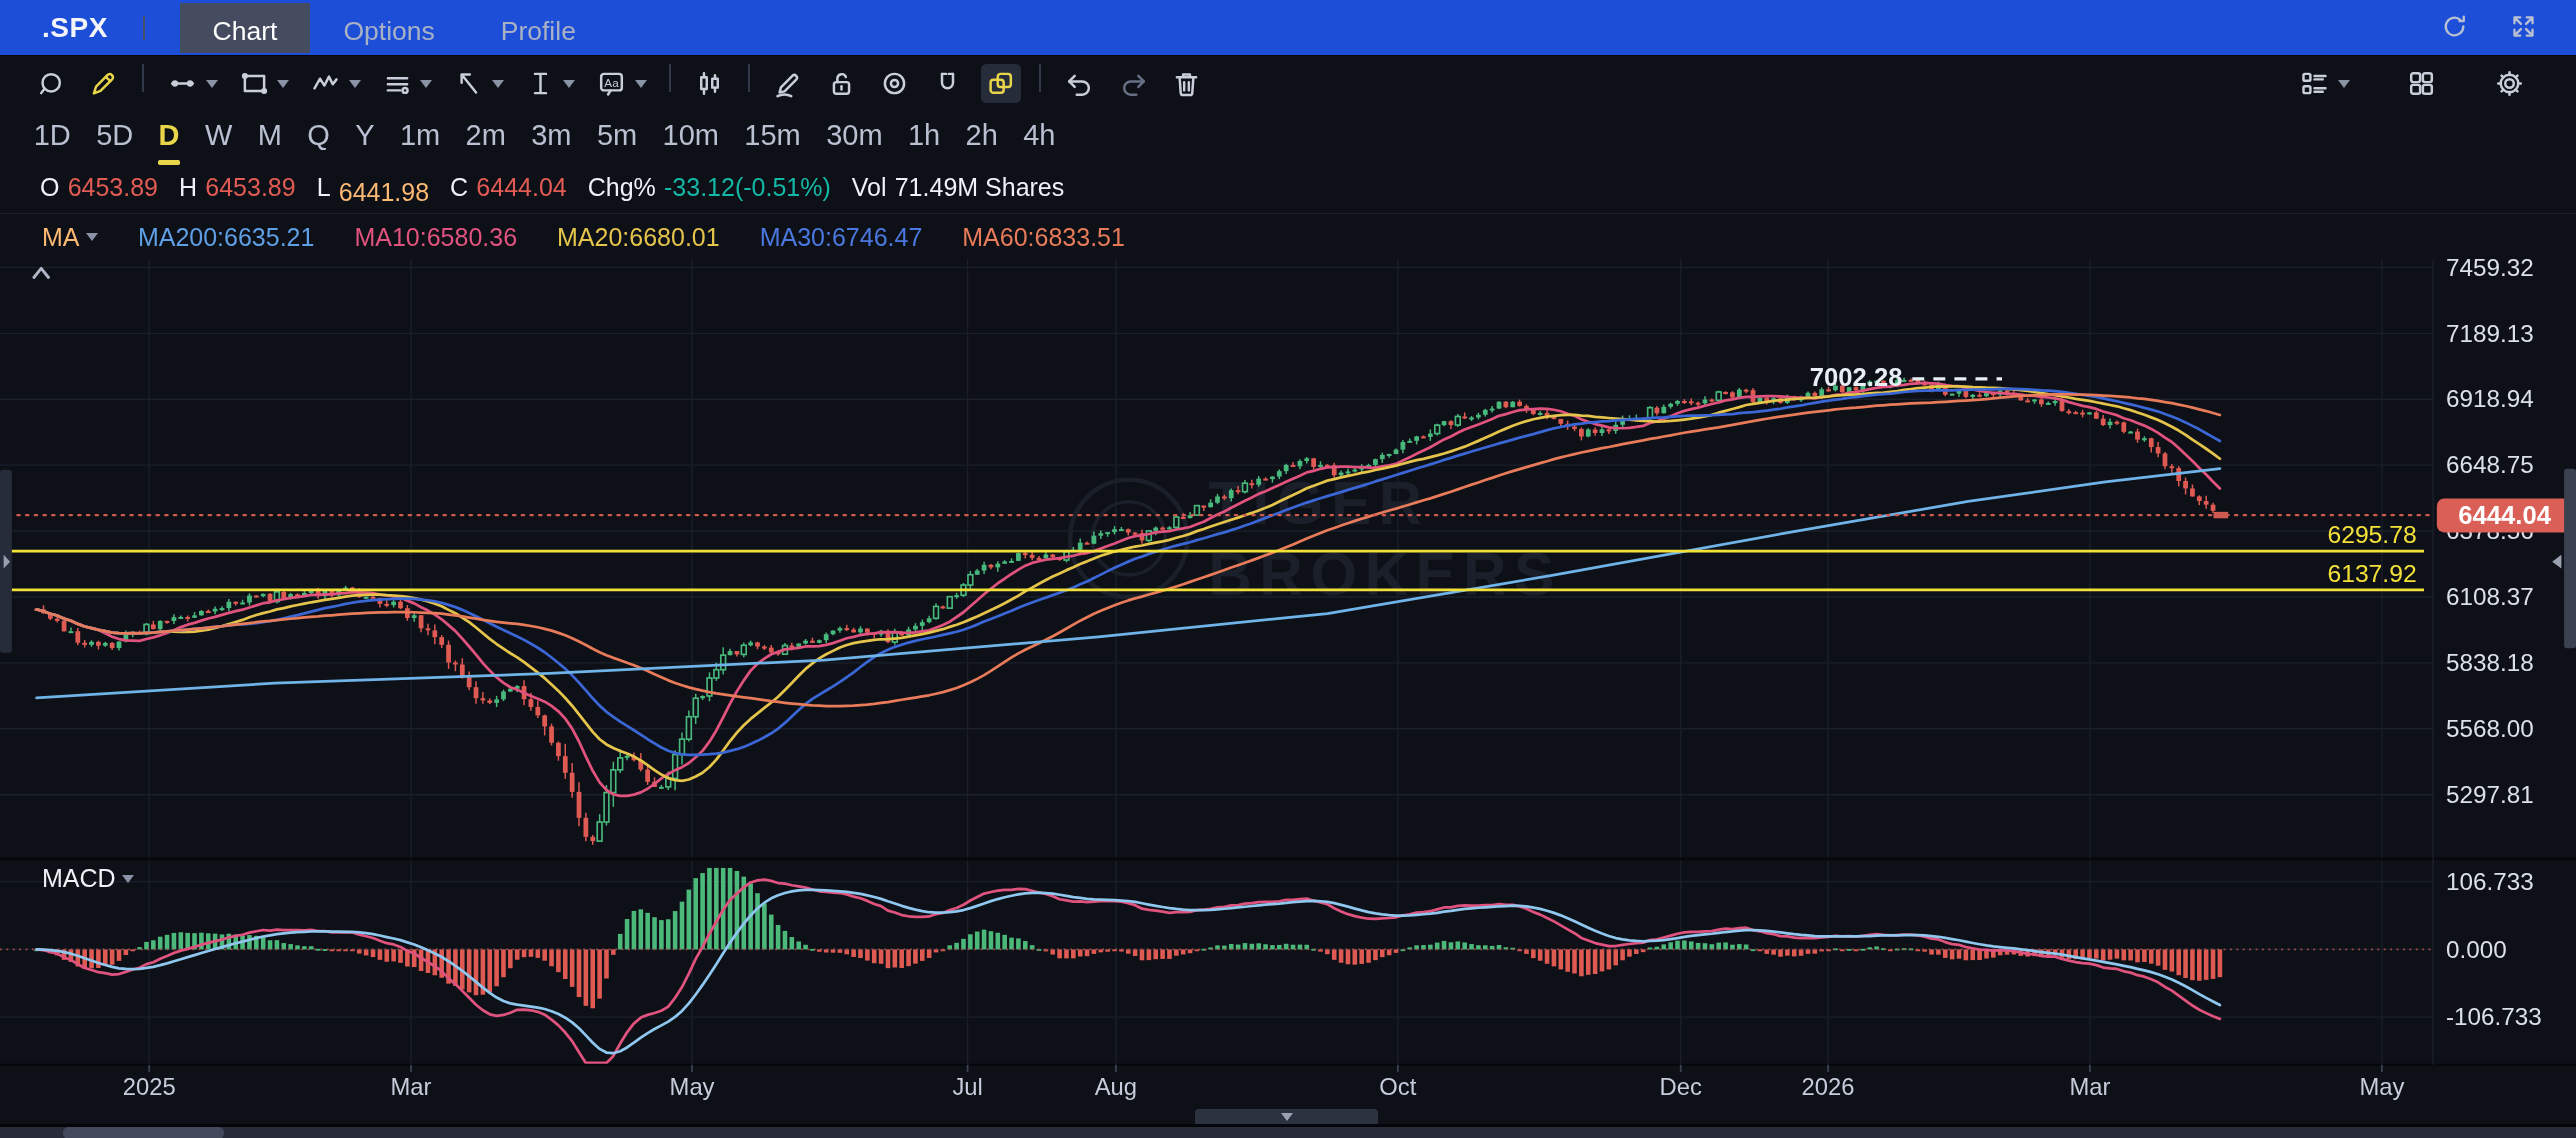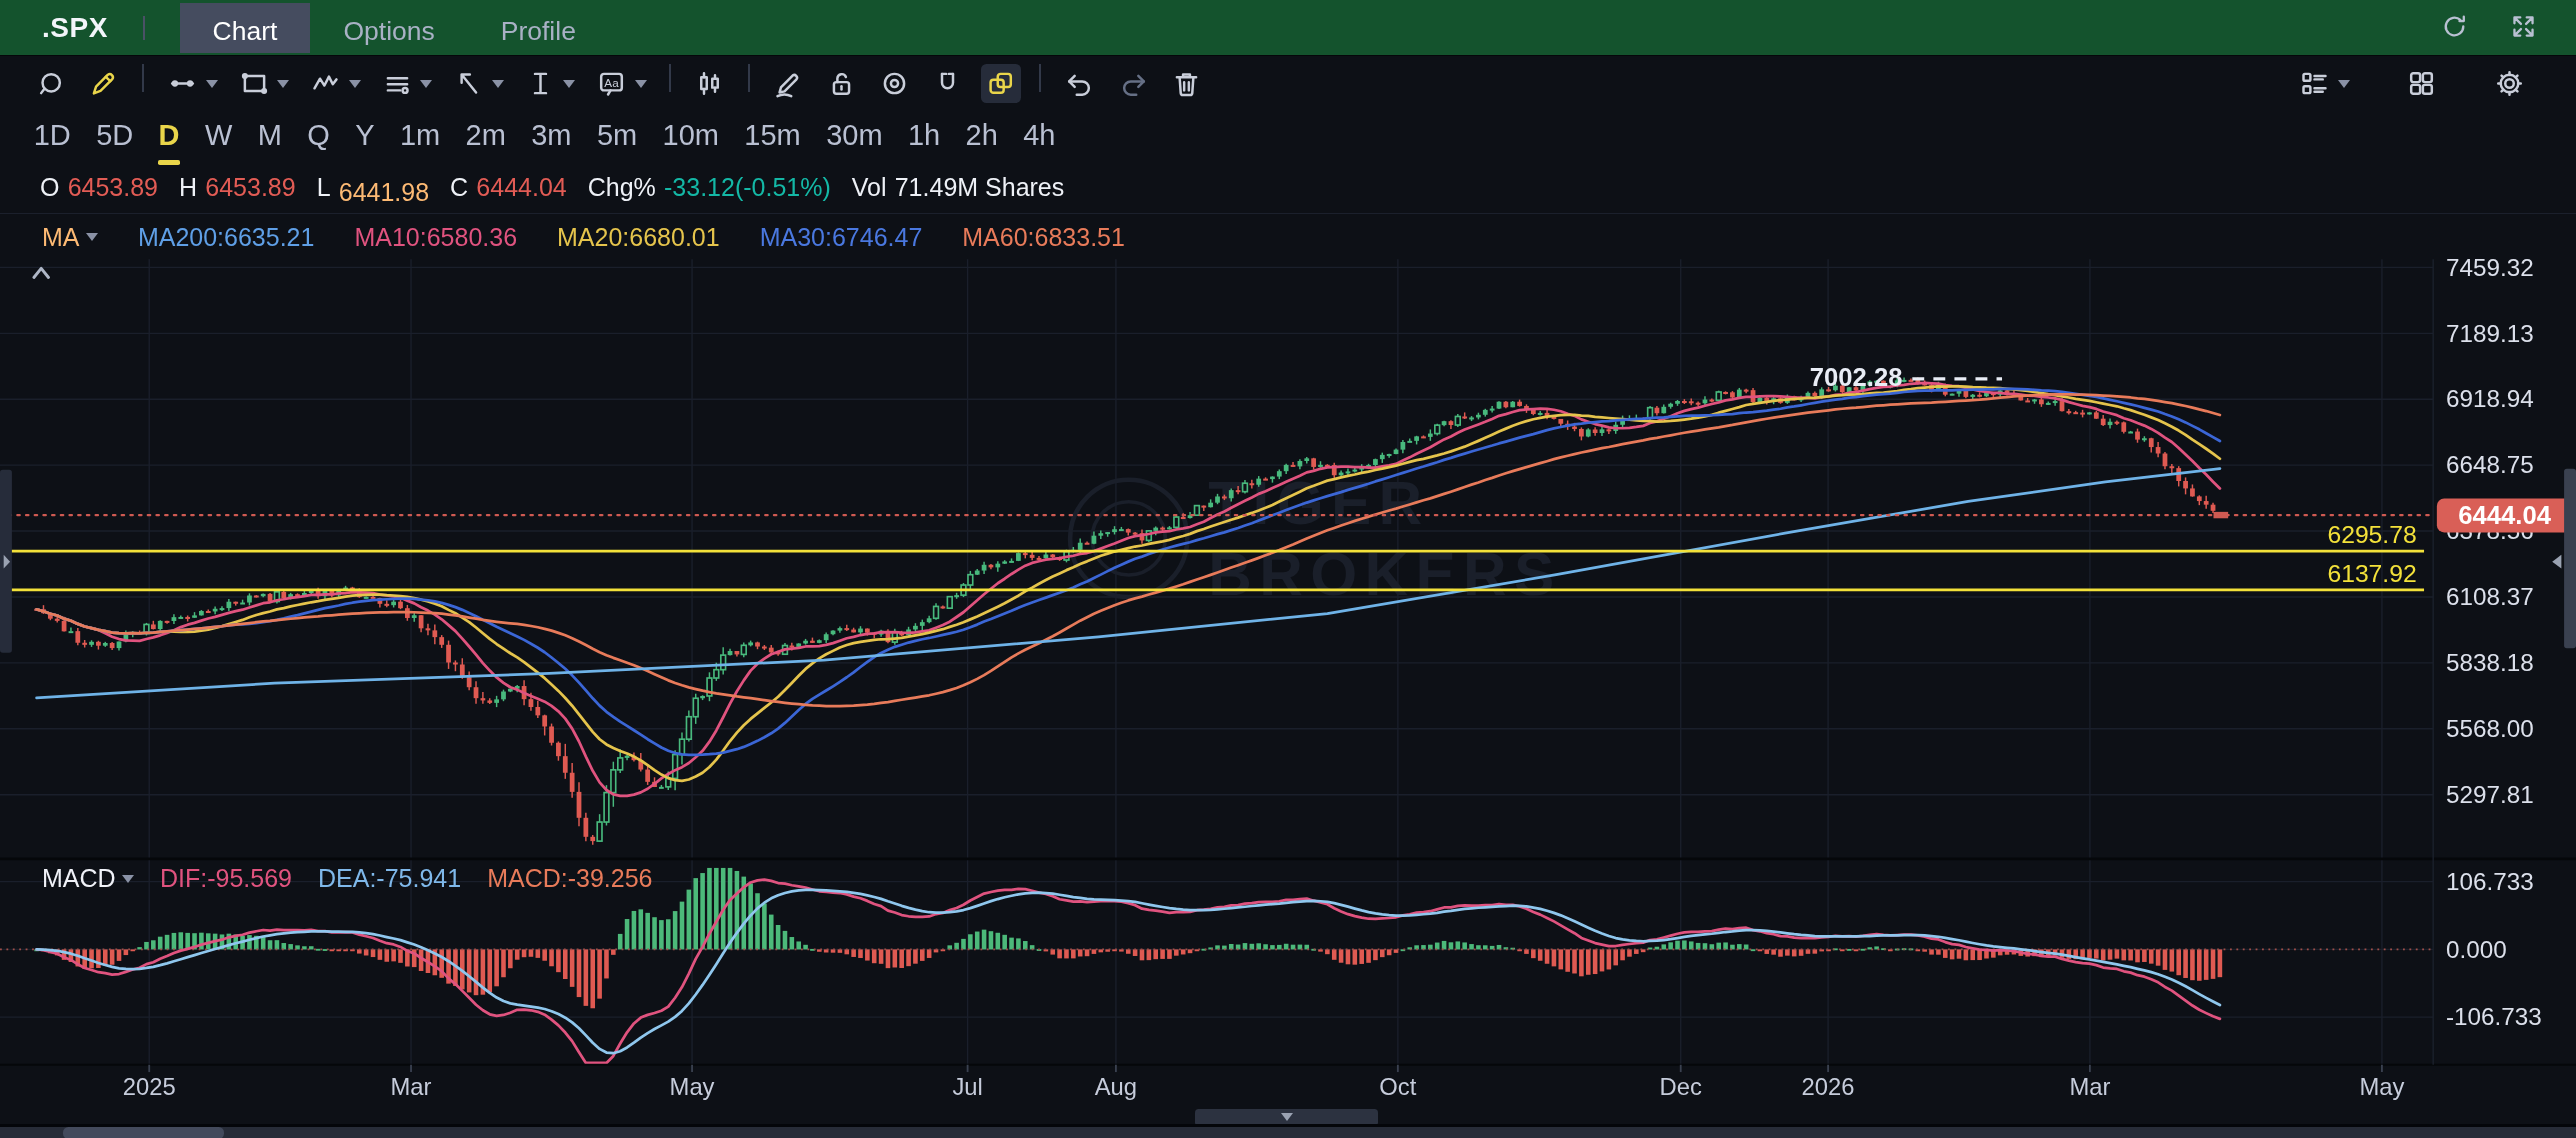--- a/index.html
+++ b/index.html
@@ -1,19 +1,19 @@
 <!DOCTYPE html>
 <html style="font-size:14.6px"><head>
 <meta charset="utf-8">
 <style>
   html,body{margin:0;padding:0;background:#0d1016;}
   #app{position:relative;width:2576px;height:1139px;background:#0d1016;font-family:"Liberation Sans",sans-serif;overflow:hidden;}
   .row{position:absolute;left:0;right:0;display:flex;align-items:center;}
   
-  #topbar{top:0;height:55px;background:#14532d;border-bottom:1.8px solid #05070a;z-index:3;}
+  #topbar{top:0;height:55px;background:#1d4ed8;border-bottom:1.8px solid #05070a;z-index:3;}
   .symbol{margin-left:42px;font-size:28px;font-weight:bold;color:#f3f5fa;letter-spacing:0.5px;}
   .vdiv{width:1.8px;height:24px;background:#4a5166;margin:0 35px;}
   .tab{height:50px;line-height:57px;padding:0 33px;font-size:26.5px;color:#a9b1c5;cursor:default;}
   .tab.active{background:#454c5f;color:#ffffff;}
   #topbar-right{margin-left:auto;margin-right:37px;display:flex;gap:38px;align-items:center;color:#b9c0d2;}
   #topbar-right svg{width:31px;height:31px;}
   
   #toolbar{top:57px;height:53px;z-index:3;color:#c9ceda;}
   #toolbar-left{display:flex;margin-left:24px;}
   #toolbar-right{margin-left:auto;margin-right:40px;display:flex;gap:35px;align-items:center;}
@@ -266,21 +266,20 @@
         <span class="caret"></span>
       </span>
     <span id="ma-items"><span class="ma-item" style="color: rgb(95, 159, 230);">MA200:6635.21</span><span class="ma-item" style="color: rgb(224, 83, 127);">MA10:6580.36</span><span class="ma-item" style="color: rgb(229, 196, 76);">MA20:6680.01</span><span class="ma-item" style="color: rgb(74, 120, 224);">MA30:6746.47</span><span class="ma-item" style="color: rgb(232, 123, 90);">MA60:6833.51</span></span>
   </div>
 
   <div id="macdrow">
     <span class="macd-head">
         <span>MACD</span>
         <span class="caret"></span>
       </span>
-    <span id="macd-items"><span class="macd-item" style="color: rgb(224, 83, 127);">DIF:-95.569</span><span class="macd-item" style="color: rgb(127, 184, 234);">DEA:-75.941</span><span class="macd-item" style="color: rgb(232, 123, 90);">MACD:-39.256</span></span>
   </div>
 
   <svg id="chart" width="2576" height="1139" viewBox="0 0 2814 1244">
       <g>
         <line x1="163" y1="283" x2="163" y2="1163" stroke="#1a1f2b" stroke-width="1.5"></line>
         <line x1="449" y1="283" x2="449" y2="1163" stroke="#1a1f2b" stroke-width="1.5"></line>
         <line x1="756" y1="283" x2="756" y2="1163" stroke="#1a1f2b" stroke-width="1.5"></line>
         <line x1="1057" y1="283" x2="1057" y2="1163" stroke="#1a1f2b" stroke-width="1.5"></line>
         <line x1="1219" y1="283" x2="1219" y2="1163" stroke="#1a1f2b" stroke-width="1.5"></line>
         <line x1="1527" y1="283" x2="1527" y2="1163" stroke="#1a1f2b" stroke-width="1.5"></line>

